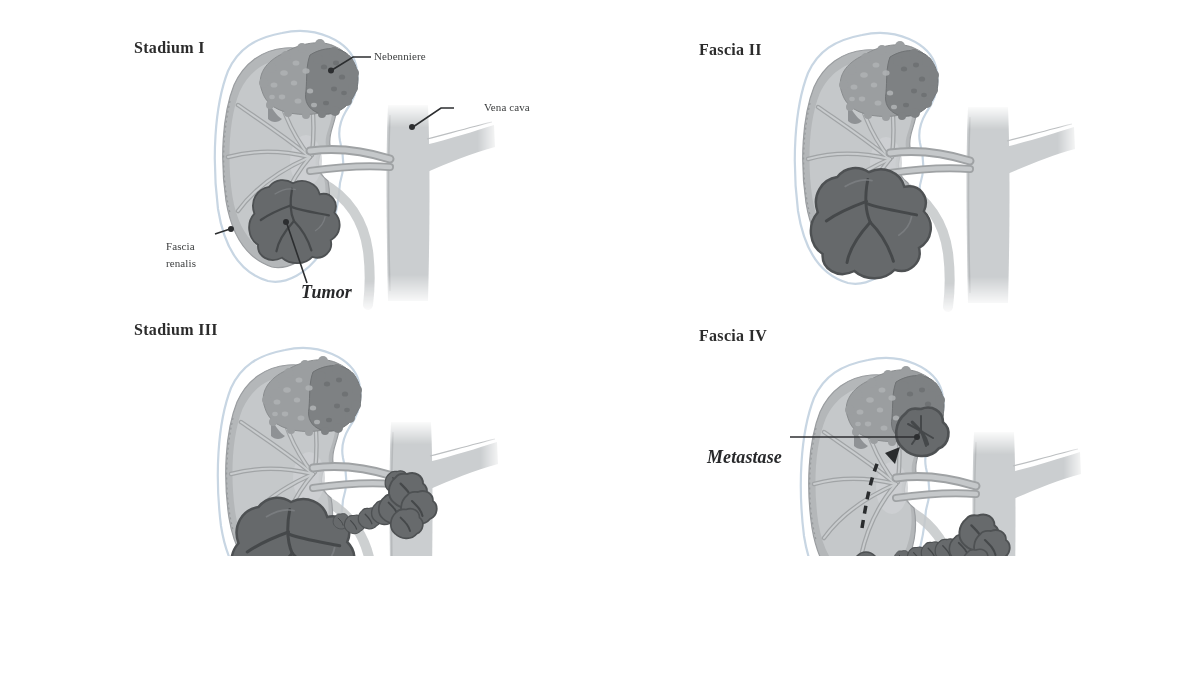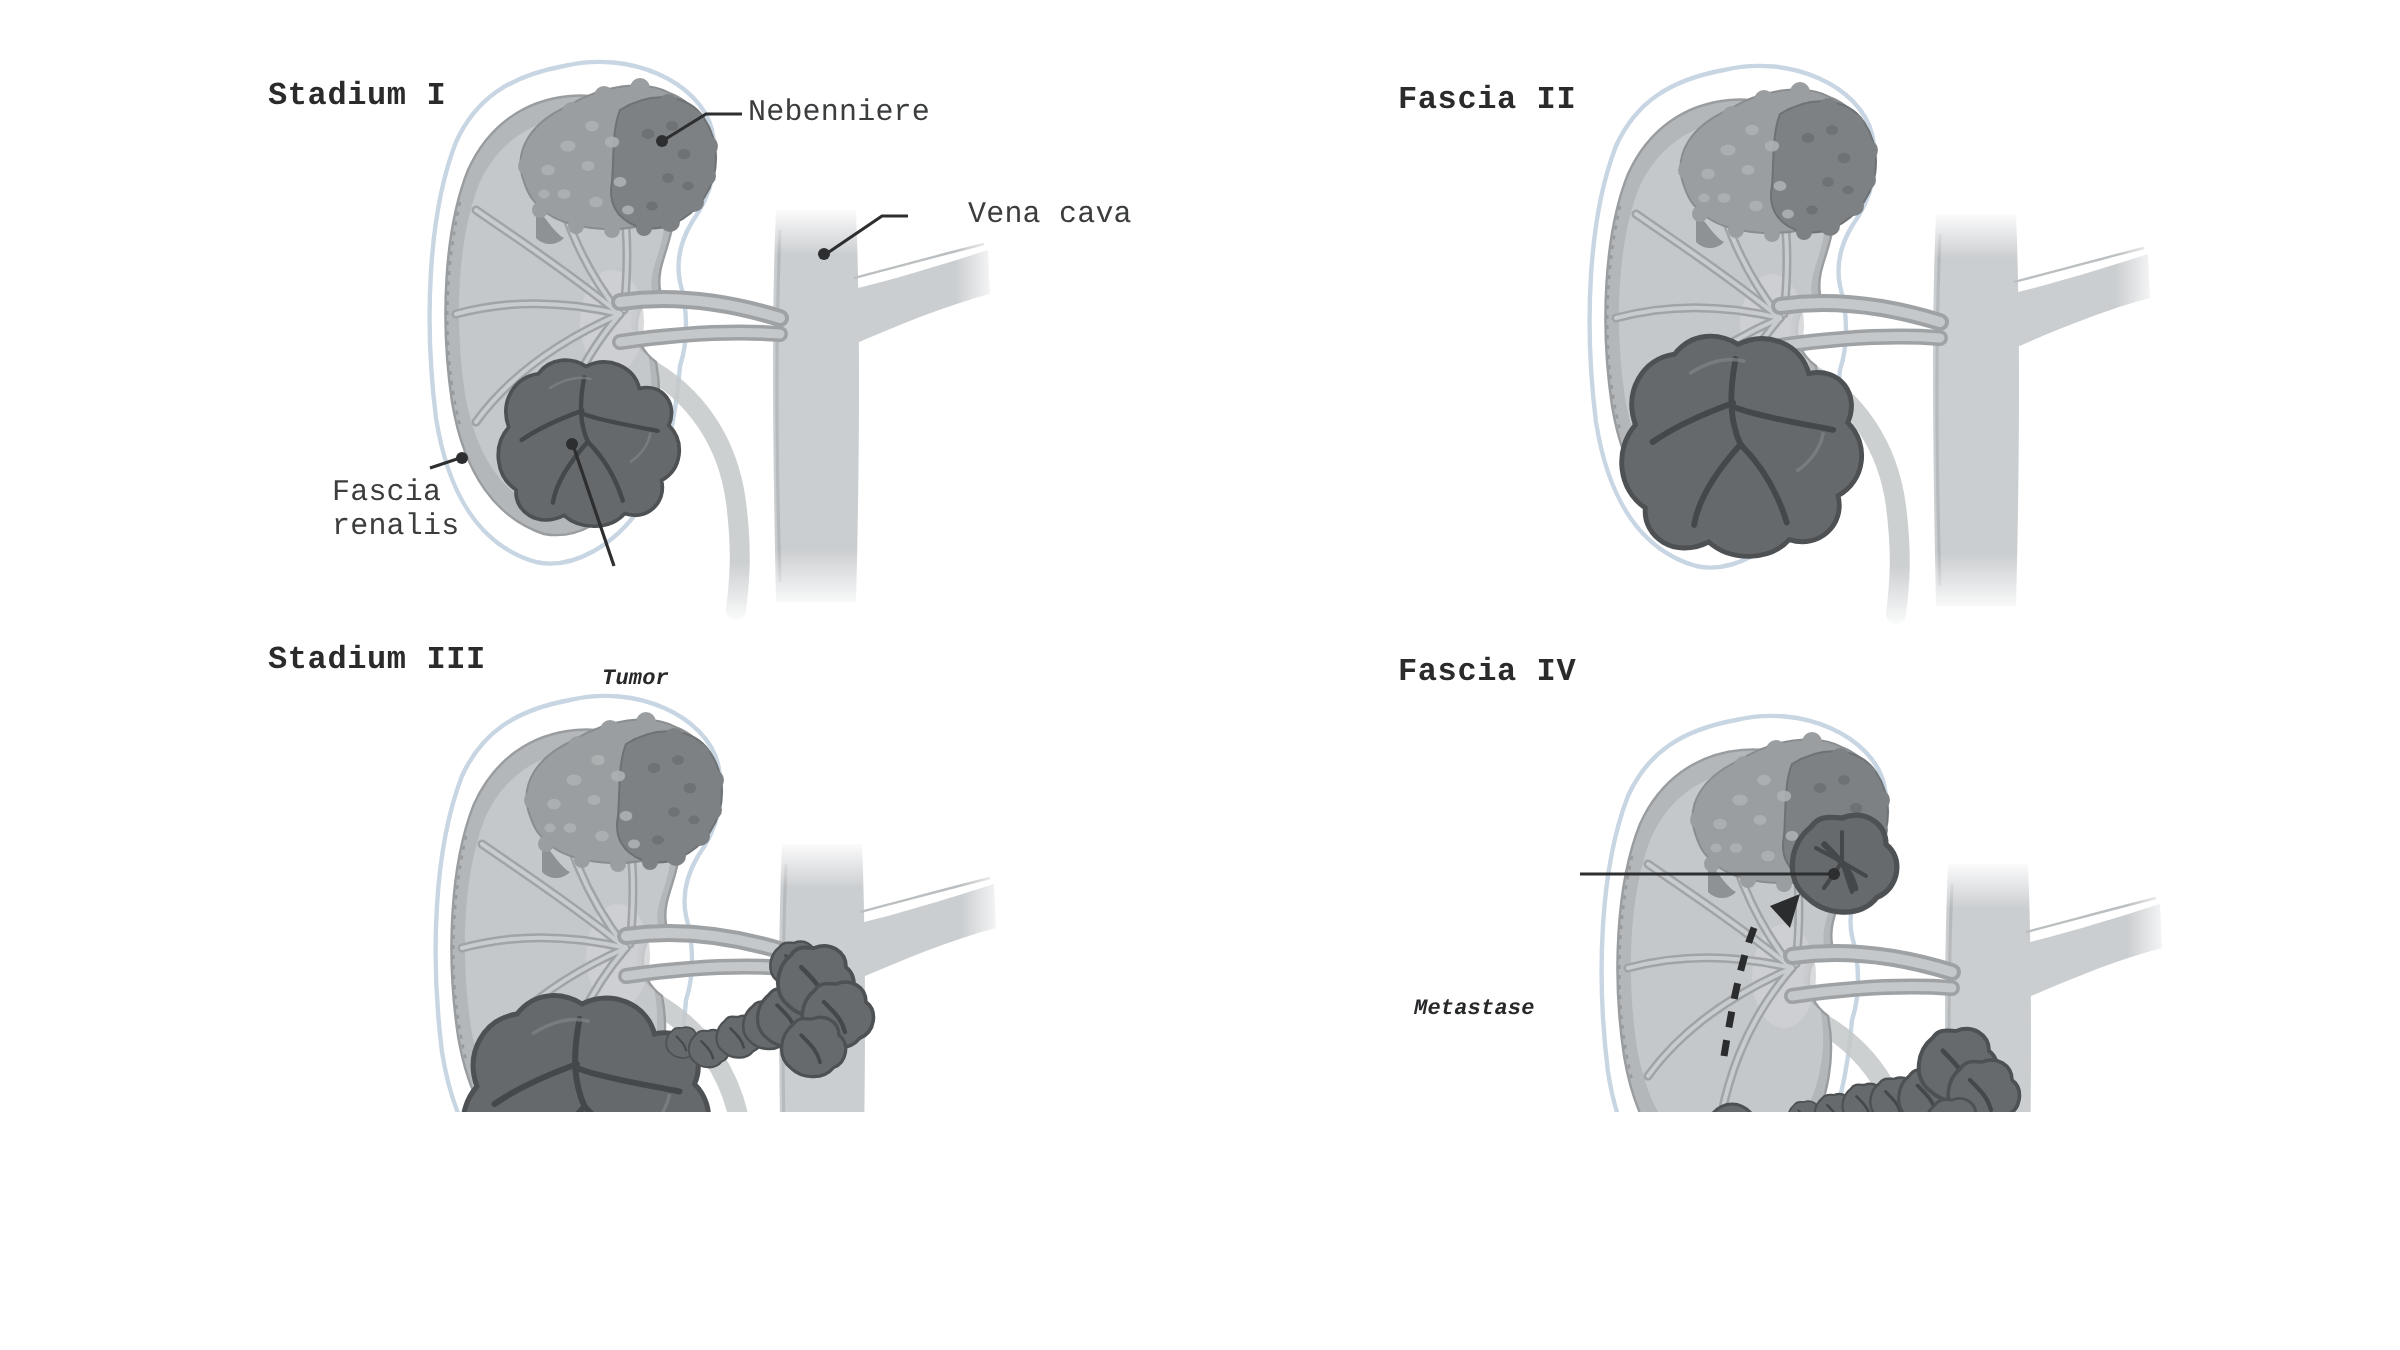--- a/index.html
+++ b/index.html
@@ -1,29 +1,29 @@
 <!DOCTYPE html>
 <html><head>
 <meta charset="utf-8">
 <style>
   html,body{margin:0;padding:0;background:#ffffff;}
   .stage{
     position:relative;width:1200px;height:556px;background:#ffffff;
-    font-family:Liberation Mono, monospace;overflow:hidden;
+    font-family:Liberation Serif, serif;overflow:hidden;
   }
   .scene{position:absolute;left:0;top:0;}
   .panel-title{
     position:absolute;font-size:16px;font-weight:bold;color:#2b2b2b;
     letter-spacing:.3px;white-space:nowrap;
   }
   .anno{
-    position:absolute;font-size:15px;color:#3b3d3e;white-space:nowrap;
+    position:absolute;font-size:11px;color:#3b3d3e;white-space:nowrap;
     letter-spacing:.1px;line-height:17px;
   }
-  .anno.em{font-weight:bold;font-style:italic;color:#27282a;font-size:11px;margin-top:48px;}
+  .anno.em{font-weight:bold;font-style:italic;color:#27282a;font-size:18px;}
   .anno.wrap{white-space:normal;width:58px;}
 </style>
 </head>
 <body>
 
 <div class="stage">
 
 <svg class="scene" width="1200" height="675" viewBox="0 0 1200 675">
   <defs>
     <linearGradient id="fadeV" x1="0" y1="0" x2="0" y2="1">

